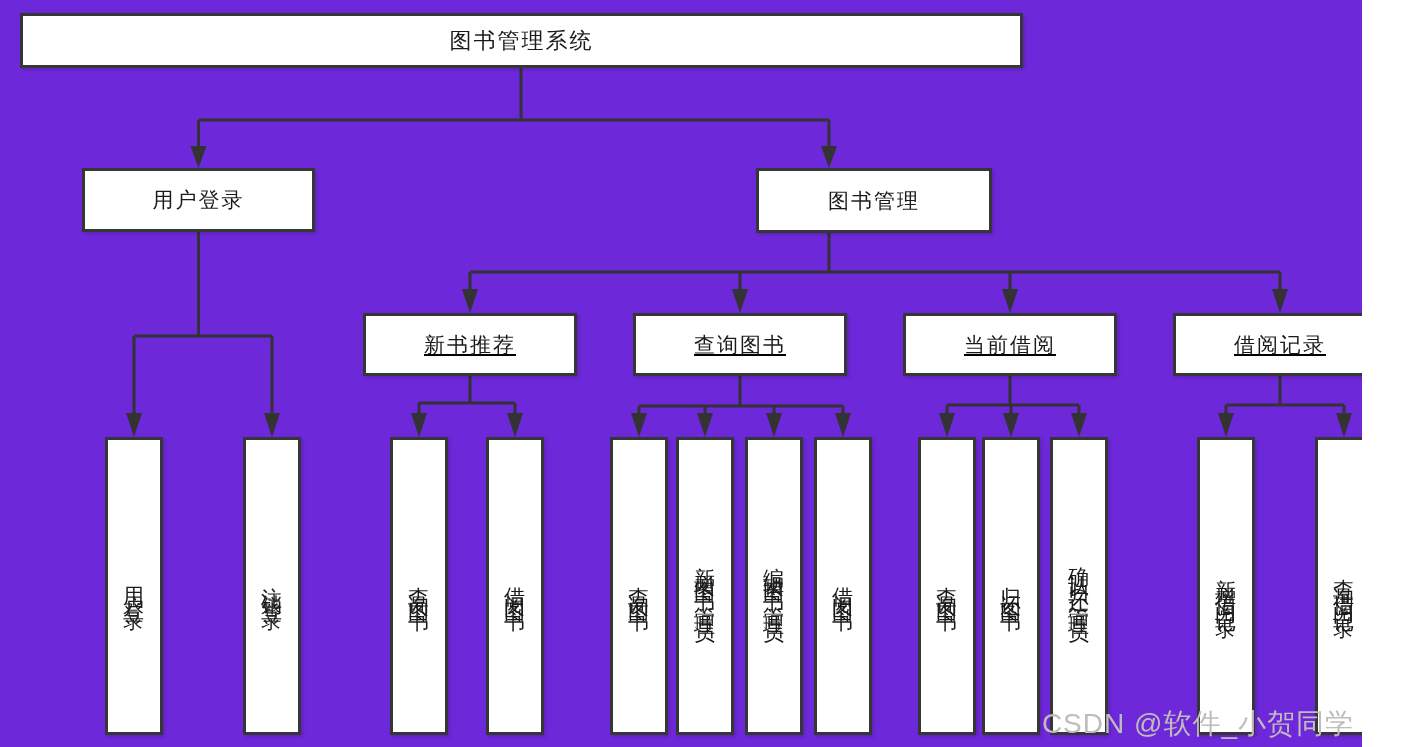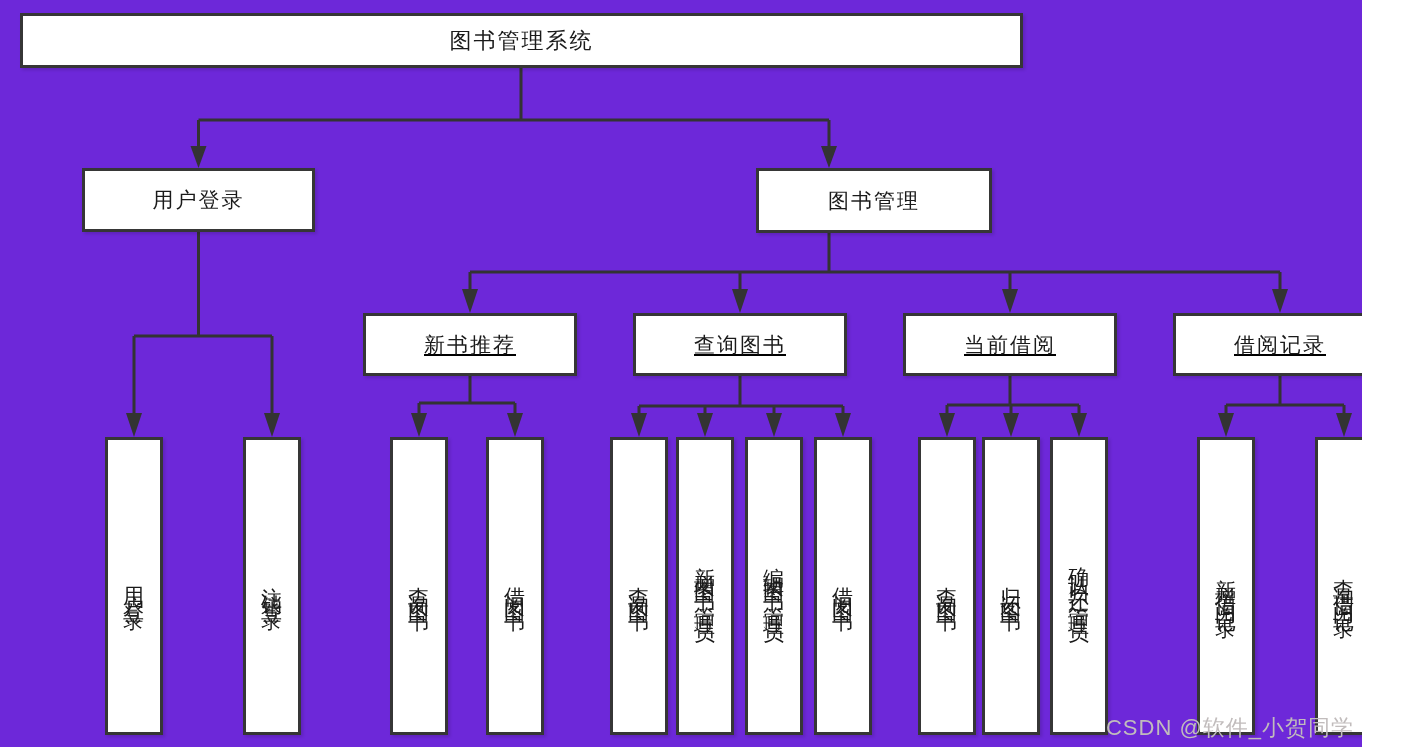--- a/index.html
+++ b/index.html
@@ -82,21 +82,21 @@
   .lf-c4 { left: 814px; }
   .lf-d1 { left: 918px; }
   .lf-d2 { left: 982px; }
   .lf-d3 { left: 1050px; }
   .lf-e1 { left: 1197px; }
   .lf-e2 { left: 1315px; }
   .watermark {
     position: absolute;
     right: 8px;
     bottom: 4px;
-    font-size: 22px;
+    font-size: 28px;
     color: #c1bcbc;
     letter-spacing: 1px;
     z-index: 5;
     white-space: nowrap;
   }
 </style>
 </head>
 <body>
 
 <div class="canvas">

